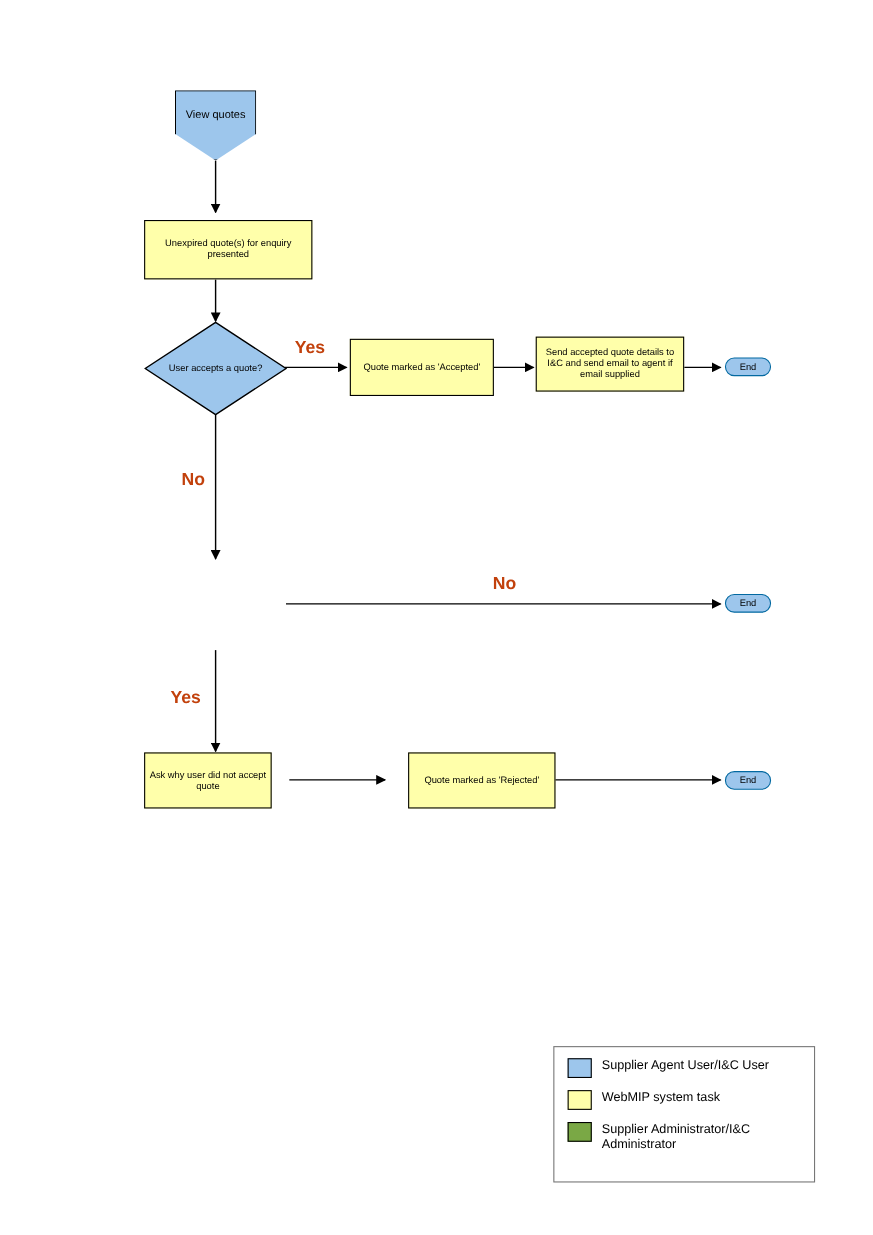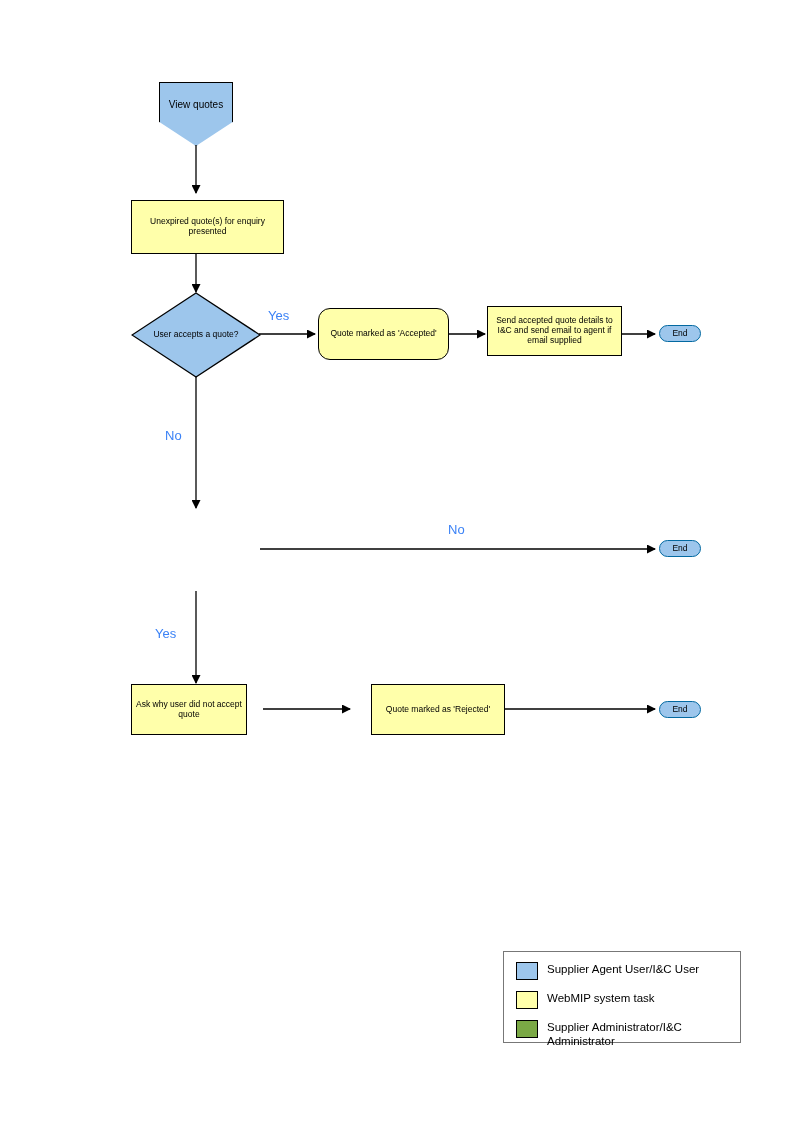--- a/index.html
+++ b/index.html
@@ -66,30 +66,31 @@
   .terminator {
     background: #9dc6ec;
     border: 1px solid #0369a1;
     border-radius: 10px;
     font-size: 8.5px;
     width: 42px;
     height: 17px;
   }
   .edge-label {
     position: absolute;
-    font-size: 13px;
-    color: #3b82f6;
+    font-size: 16px;
+    color: #c2410c;
     font-family: "Liberation Sans", sans-serif;
+    font-weight: bold;
   }
   .legend {
     position: absolute;
     left: 503px;
     top: 951px;
     width: 238px;
-    height: 92px;
+    height: 124px;
     border: 1px solid #777777;
     background: #ffffff;
     box-sizing: border-box;
     padding: 10px 0 0 12px;
   }
   .legend-row {
     display: flex;
     align-items: flex-start;
     margin-bottom: 11px;
   }
@@ -155,21 +156,21 @@
     <span>Unexpired quote(s) for enquiry presented</span>
   </div>
 
   <div class="decision-wrap" style="left:131px; top:292px; width:130px; height:86px;">
     <svg class="decision-shape" viewBox="0 0 130 86" preserveAspectRatio="none" xmlns="http://www.w3.org/2000/svg">
       <polygon points="65,1 129,43 65,85 1,43" fill="#9dc6ec" stroke="#000000" stroke-width="1.3"></polygon>
     </svg>
     <div class="decision-label">User accepts a quote?</div>
   </div>
 
-  <div class="node process" style="left:318px; top:308px; width:131px; height:52px;border-radius:12px;">
+  <div class="node process" style="left:318px; top:308px; width:131px; height:52px;">
     <span>Quote marked as 'Accepted'</span>
   </div>
 
   <div class="node process" style="left:487px; top:306px; width:135px; height:50px;">
     <span>Send accepted quote details to I&amp;C and send email to agent if email supplied</span>
   </div>
 
   <div class="node terminator" style="left:659px; top:325px;">
     <span>End</span>
   </div>

